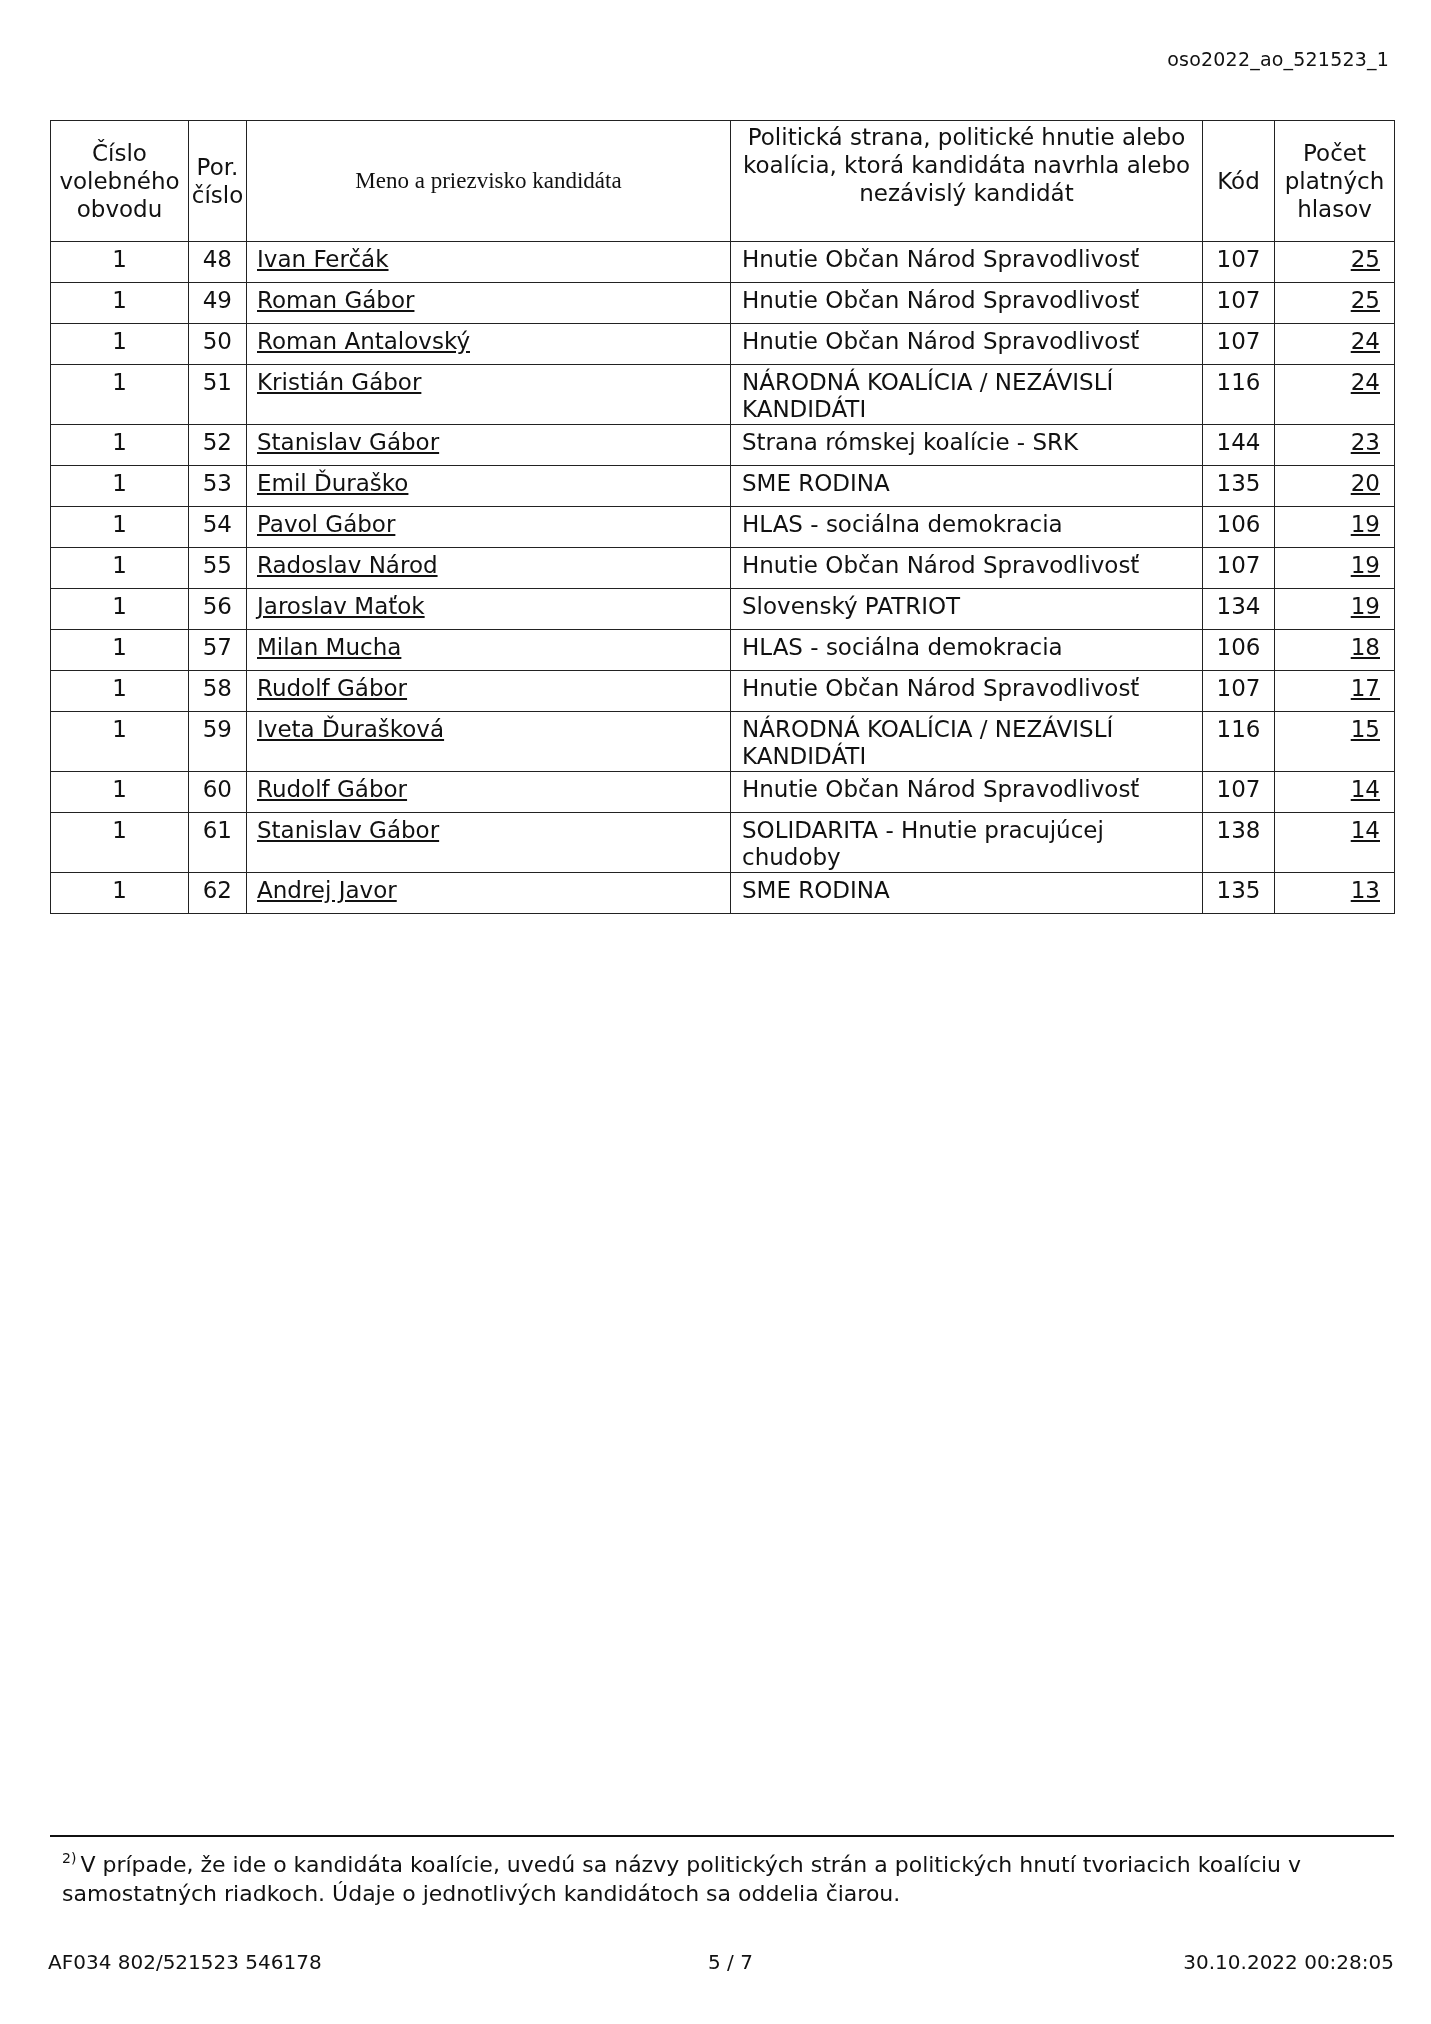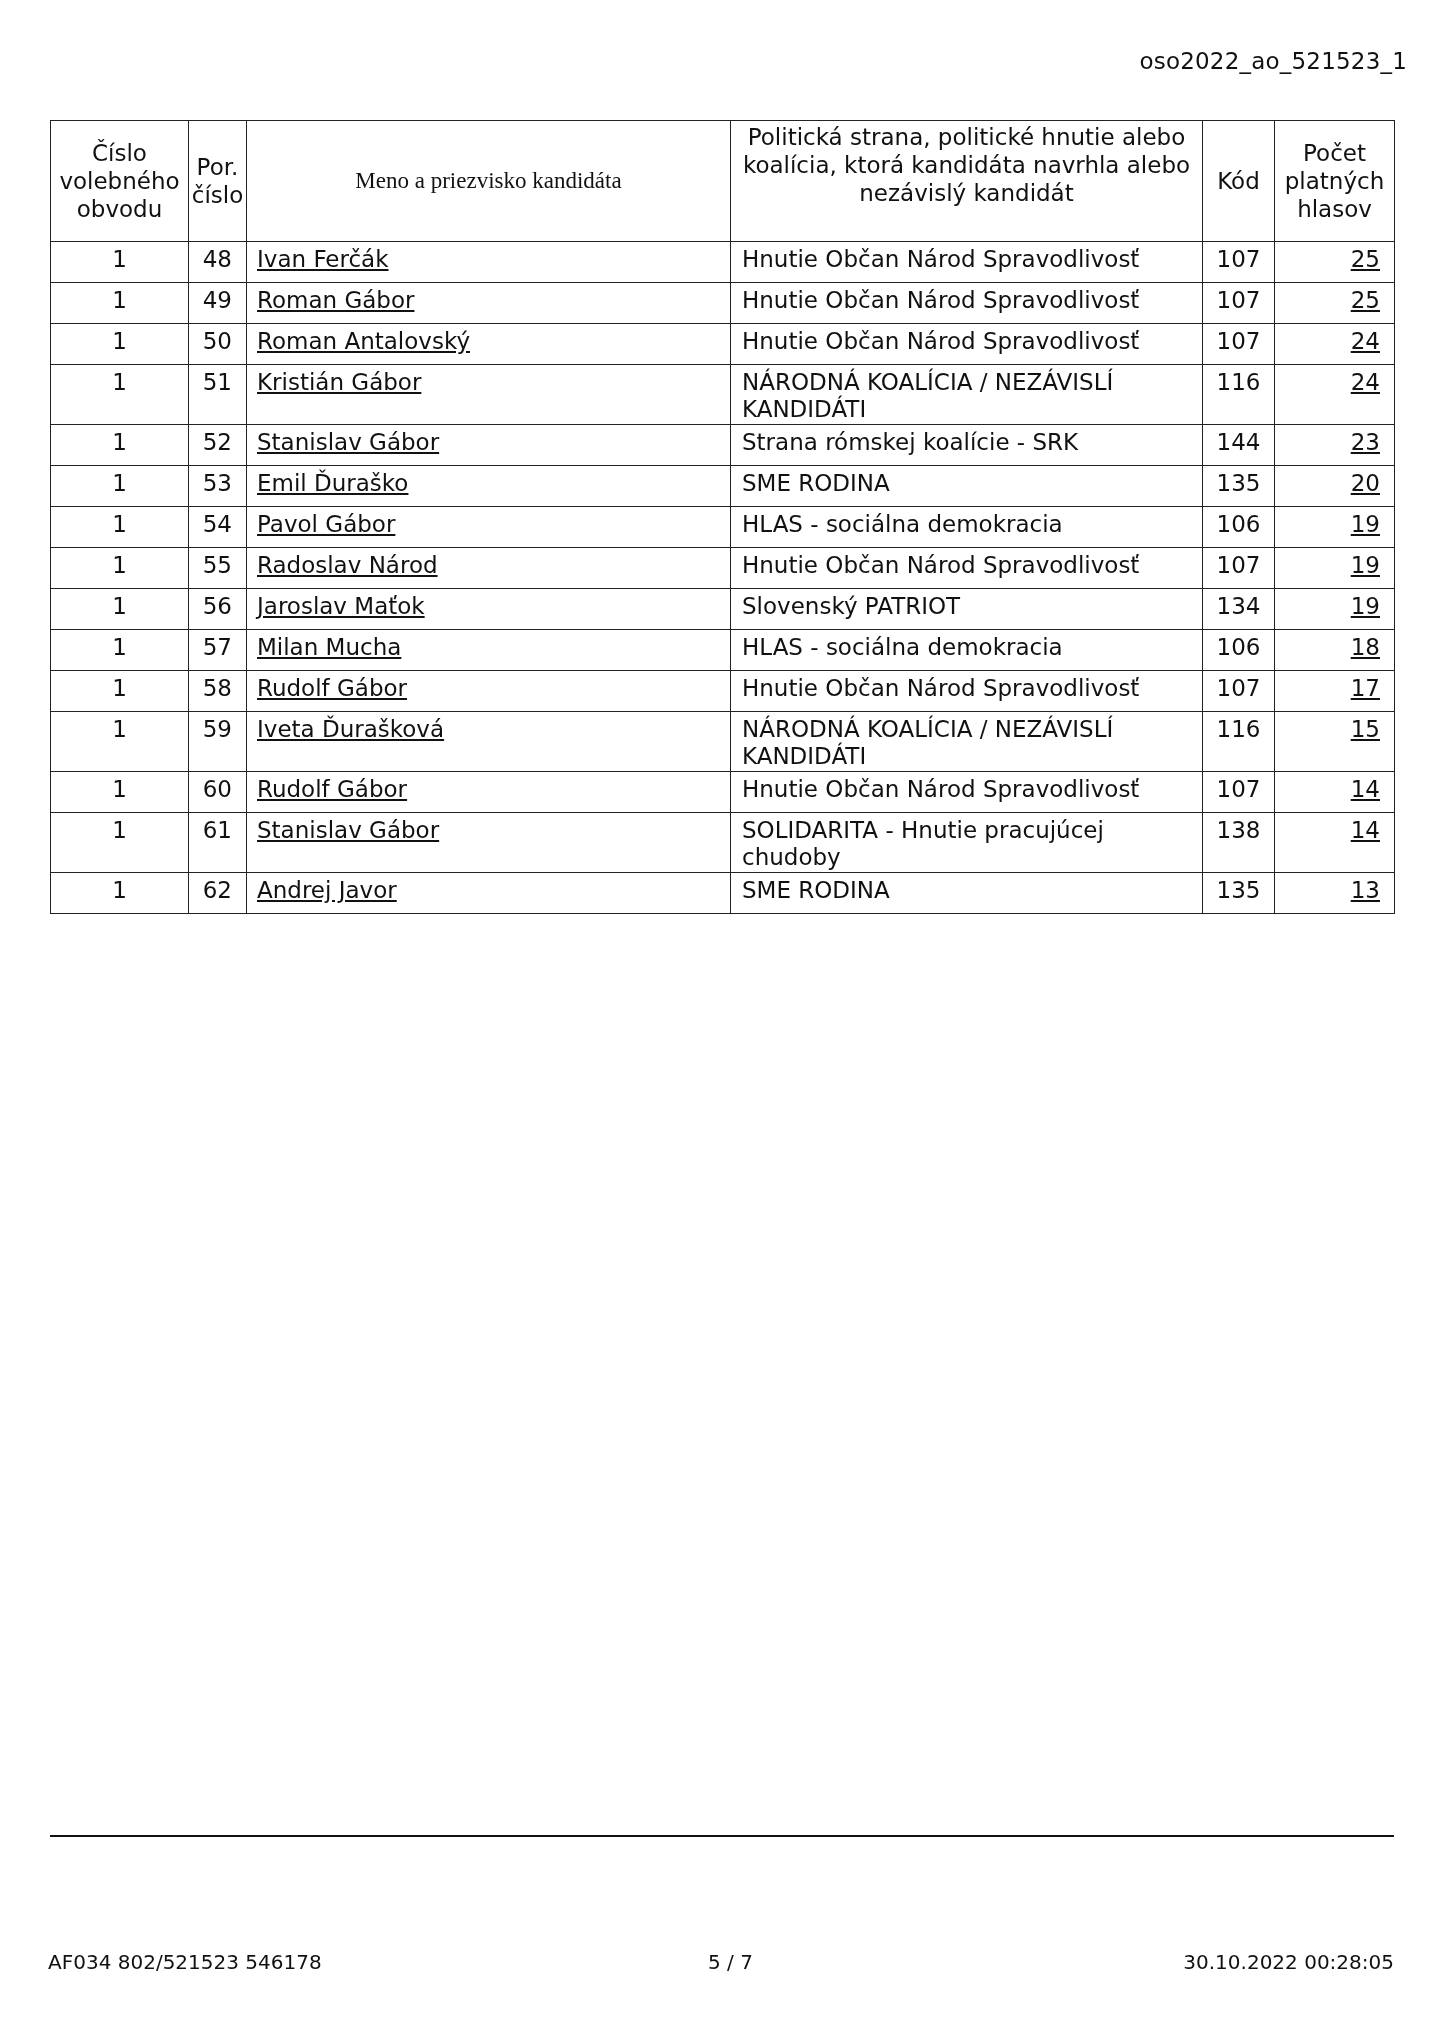--- a/index.html
+++ b/index.html
@@ -1,22 +1,22 @@
 <!DOCTYPE html>
 <html><head>
   <meta charset="utf-8">
   <style>
     html, body { margin: 0; padding: 0; background: #ffffff; }
     body {
       width: 1431px; height: 2024px; position: relative; overflow: hidden;
       font-family: "DejaVu Sans", sans-serif; color: #111111;
     }
     .doc-id {
-      position: absolute; right: 24px; top: 48px;
-      font-size: 23px; letter-spacing: 0.2px;
+      position: absolute; right: 42px; top: 48px;
+      font-size: 19px; letter-spacing: 0.2px;
     }
     table.results {
       position: absolute; left: 50px; top: 120px;
       width: 1344px; border-collapse: collapse; table-layout: fixed;
       font-size: 23px;
     }
     table.results th, table.results td {
       border: 1.5px solid #222222; padding: 0 10px; vertical-align: top;
       line-height: 27px;
     }
@@ -198,19 +198,20 @@
         <td class="c-party">SME RODINA</td>
         <td class="c-kod">135</td>
         <td class="c-votes">13</td>
       </tr>
     </tbody>
 </table>
 
 <div class="footer-rule"></div>
 
 <div class="footnotes">
+  <div><sup>2)</sup><span>V prípade, že ide o kandidáta koalície, uvedú sa názvy politických strán a politických hnutí tvoriacich koalíciu v samostatných riadkoch. Údaje o jednotlivých kandidátoch sa oddelia čiarou.</span></div>
 </div>
 
 <div class="footer-bar">
   <span>AF034 802/521523 546178</span>
   <span class="page">5 / 7</span>
   <span>30.10.2022 00:28:05</span>
 </div>
 
 </body></html>

